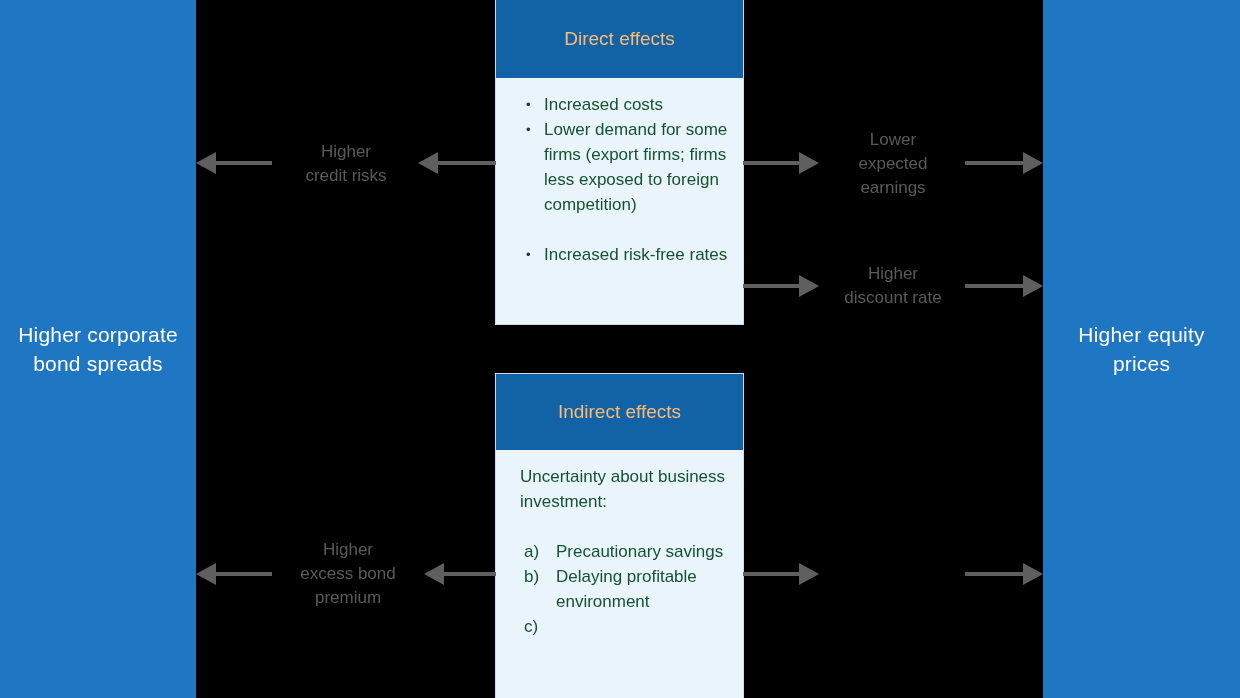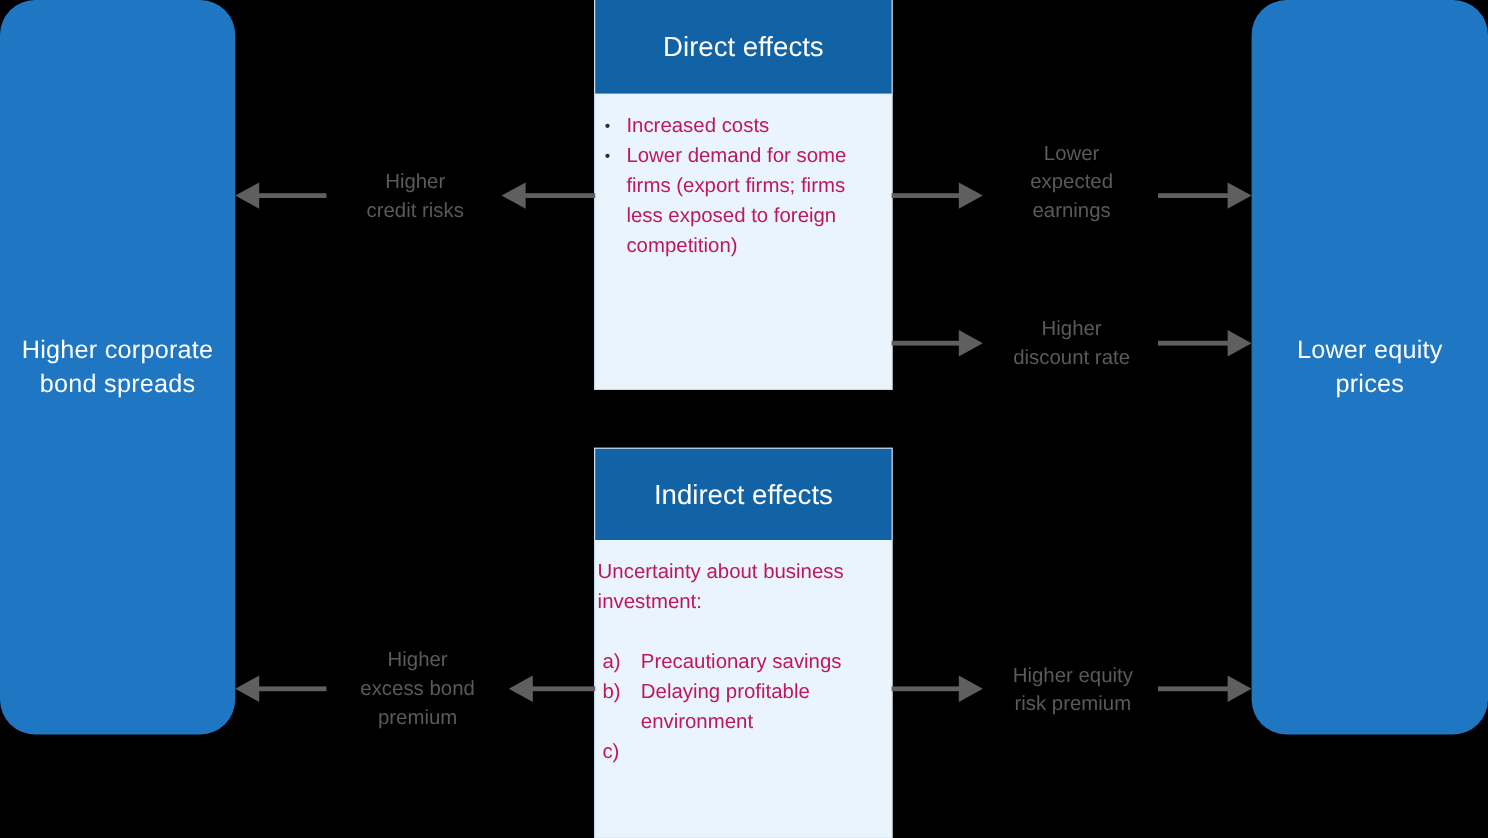--- a/index.html
+++ b/index.html
@@ -6,54 +6,53 @@
   body{
     width:1240px;height:698px;
     background:#000000;
     font-family:"Liberation Sans", sans-serif;
     overflow:hidden;
   }
   #stage{position:relative;width:1240px;height:698px;background:#000;}
 
   
   .side-panel{
-    position:absolute;top:0;height:612px;
+    position:absolute;top:0;height:698px;
     background:#1f76c2;
     display:flex;align-items:center;justify-content:center;
     text-align:center;
     color:#ffffff;
     font-size:21px;line-height:29px;
     letter-spacing:.2px;
-    border-radius:29px;
   }
   #panel-left{left:0;width:196px;}
   #panel-right{left:1043px;width:197px;}
   .panel-text{padding:0 8px;width:100%;}
 
   
   .effect-box{
     position:absolute;left:496px;width:247px;
     background:#eaf4fd;
     box-shadow:0 0 0 1px #c9dced;
   }
   #box-direct{top:0;height:324px;}
   #box-indirect{top:374px;height:324px;}
   .box-header{
     background:#1263a5;
-    color:#ffffff;
-    font-size:23px;
+    color:#fdba74;
+    font-size:19px;
     text-align:center;
     height:78px;
     display:flex;align-items:center;justify-content:center;
     box-sizing:border-box;
   }
   #box-indirect .box-header{height:76px;}
   .box-body{
-    padding:14px 14px 10px 2px;
-    color:#be185d;
+    padding:14px 14px 10px 24px;
+    color:#14532d;
     font-size:17px;
     line-height:25px;
   }
   ul.bullets{list-style:none;margin:0;padding:0;}
   ul.bullets li{
     position:relative;padding-left:24px;margin:0 0 0 0;
   }
   ul.bullets li::before{
     content:"\2022";
     position:absolute;left:6px;top:0;font-size:13px;line-height:25px;color:#2e2e2e;
@@ -71,21 +70,21 @@
   
   .mid-label{
     position:absolute;
     color:#5a5a5a;
     font-size:17px;line-height:24px;
     text-align:center;
     white-space:pre-line;
   }
   #lbl-credit-risks{left:266px;top:140px;width:160px;}
   #lbl-excess-bond{left:266px;top:538px;width:164px;}
-  #lbl-expected-earnings{left:820px;top:116px;width:146px;}
+  #lbl-expected-earnings{left:820px;top:128px;width:146px;}
   #lbl-discount-rate{left:810px;top:262px;width:166px;}
   #lbl-equity-premium{left:806px;top:551px;width:176px;}
 
   
   .arrow{position:absolute;height:22px;}
   .arrow .shaft{
     position:absolute;top:9px;height:4px;background:#5f5f5f;
   }
   .arrow .head{
     position:absolute;top:0;width:0;height:0;
@@ -102,32 +101,35 @@
 
 <div id="stage">
 
   <div id="panel-left" class="side-panel">
     <div class="panel-text">Higher
 corporate bond
 spreads</div>
   </div>
 
   <div id="panel-right" class="side-panel">
-    <div class="panel-text">Lower equity
+    <div class="panel-text">Higher equity
 prices</div>
   </div>
 
   <div id="box-direct" class="effect-box">
     <div class="box-header">Direct effects</div>
     <div class="box-body">
       <ul class="bullets">
         <li>Increased costs</li>
         <li>Lower demand for some firms (export firms; firms less exposed to foreign competition)</li>
       </ul>
       <div class="spacer-line"></div>
+      <ul class="bullets">
+        <li>Increased risk-free rates</li>
+      </ul>
     </div>
   </div>
 
   <div id="box-indirect" class="effect-box">
     <div class="box-header">Indirect effects</div>
     <div class="box-body">
       <div class="intro-text">Uncertainty about business investment:</div>
       <div class="spacer-line"></div>
       <ol class="alpha">
         <li>
@@ -148,22 +150,20 @@
   <div id="lbl-credit-risks" class="mid-label">Higher
 credit risks</div>
   <div id="lbl-excess-bond" class="mid-label">Higher
 excess bond
 premium</div>
   <div id="lbl-expected-earnings" class="mid-label">Lower
 expected
 earnings</div>
   <div id="lbl-discount-rate" class="mid-label">Higher
 discount rate</div>
-  <div id="lbl-equity-premium" class="mid-label">Higher equity
-risk premium</div>
 
   <div class="arrow left" style="left:196px;top:152px;width:76px;">
     <span class="head"></span>
     <span class="shaft"></span>
   </div>
   <div class="arrow left" style="left:418px;top:152px;width:78px;">
     <span class="head"></span>
     <span class="shaft"></span>
   </div>
 

